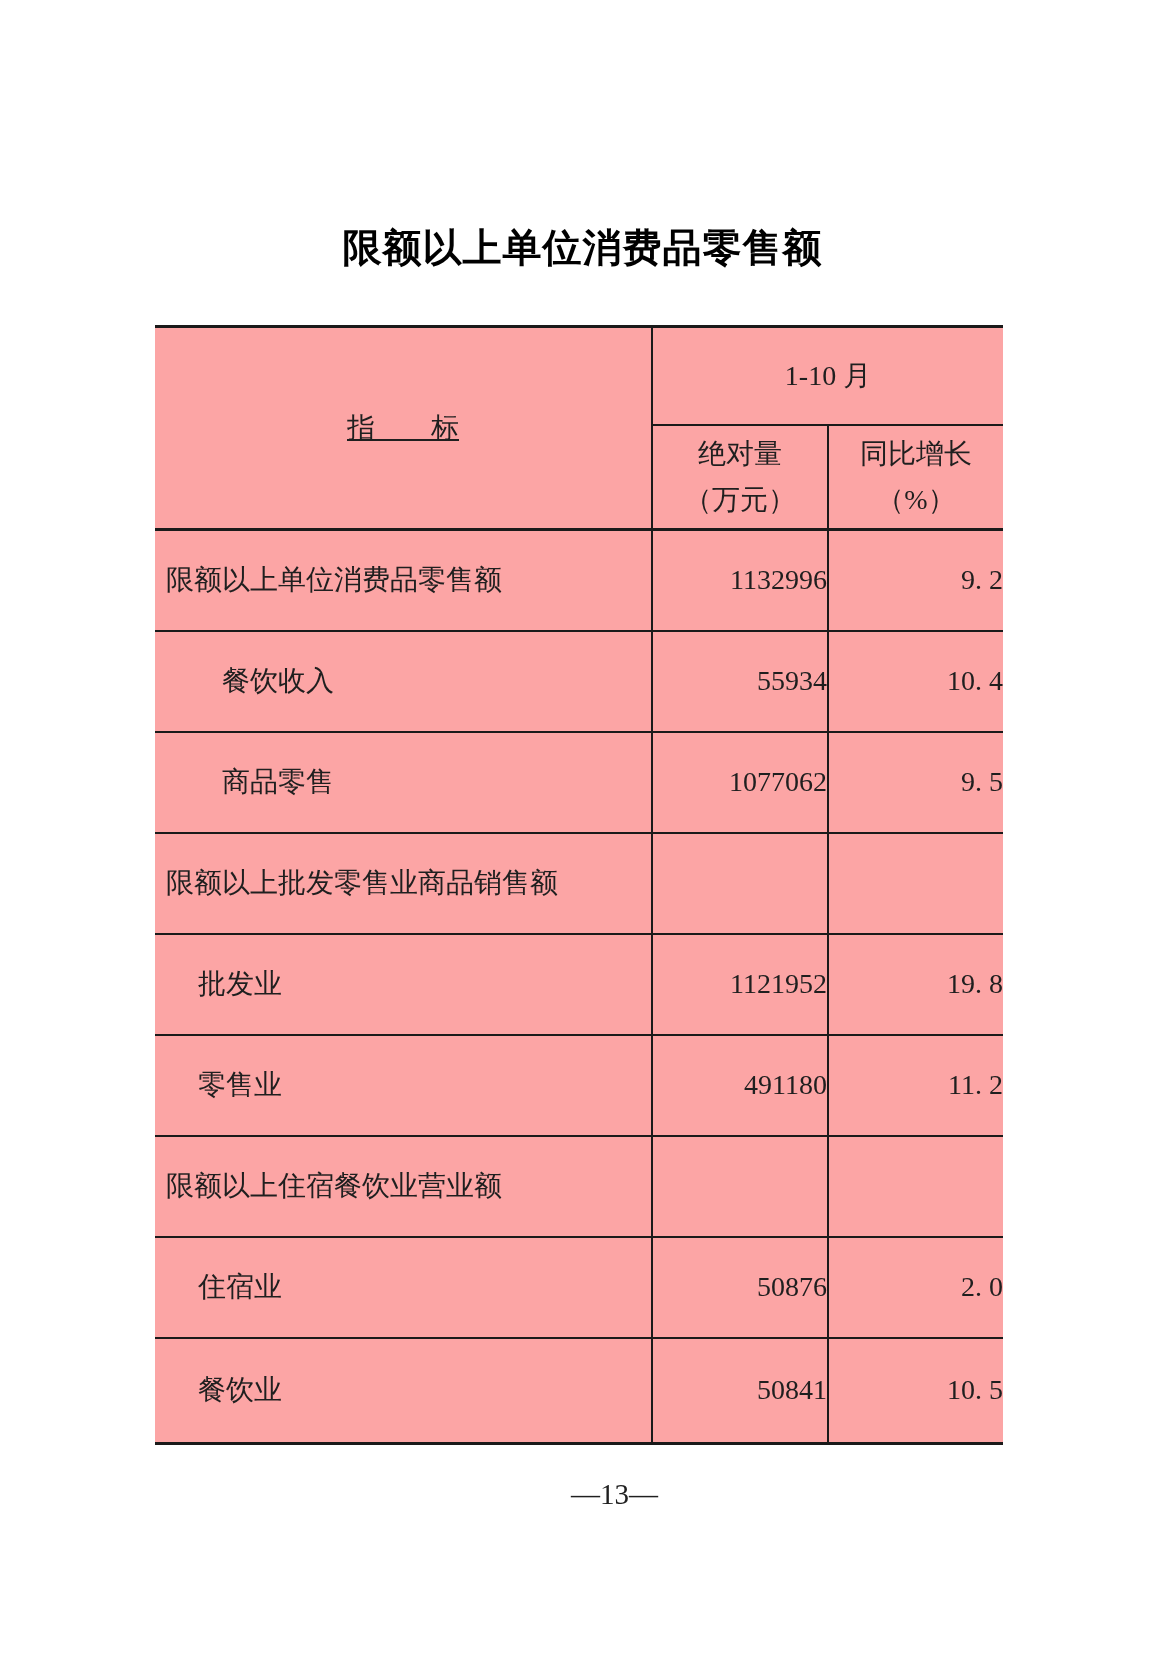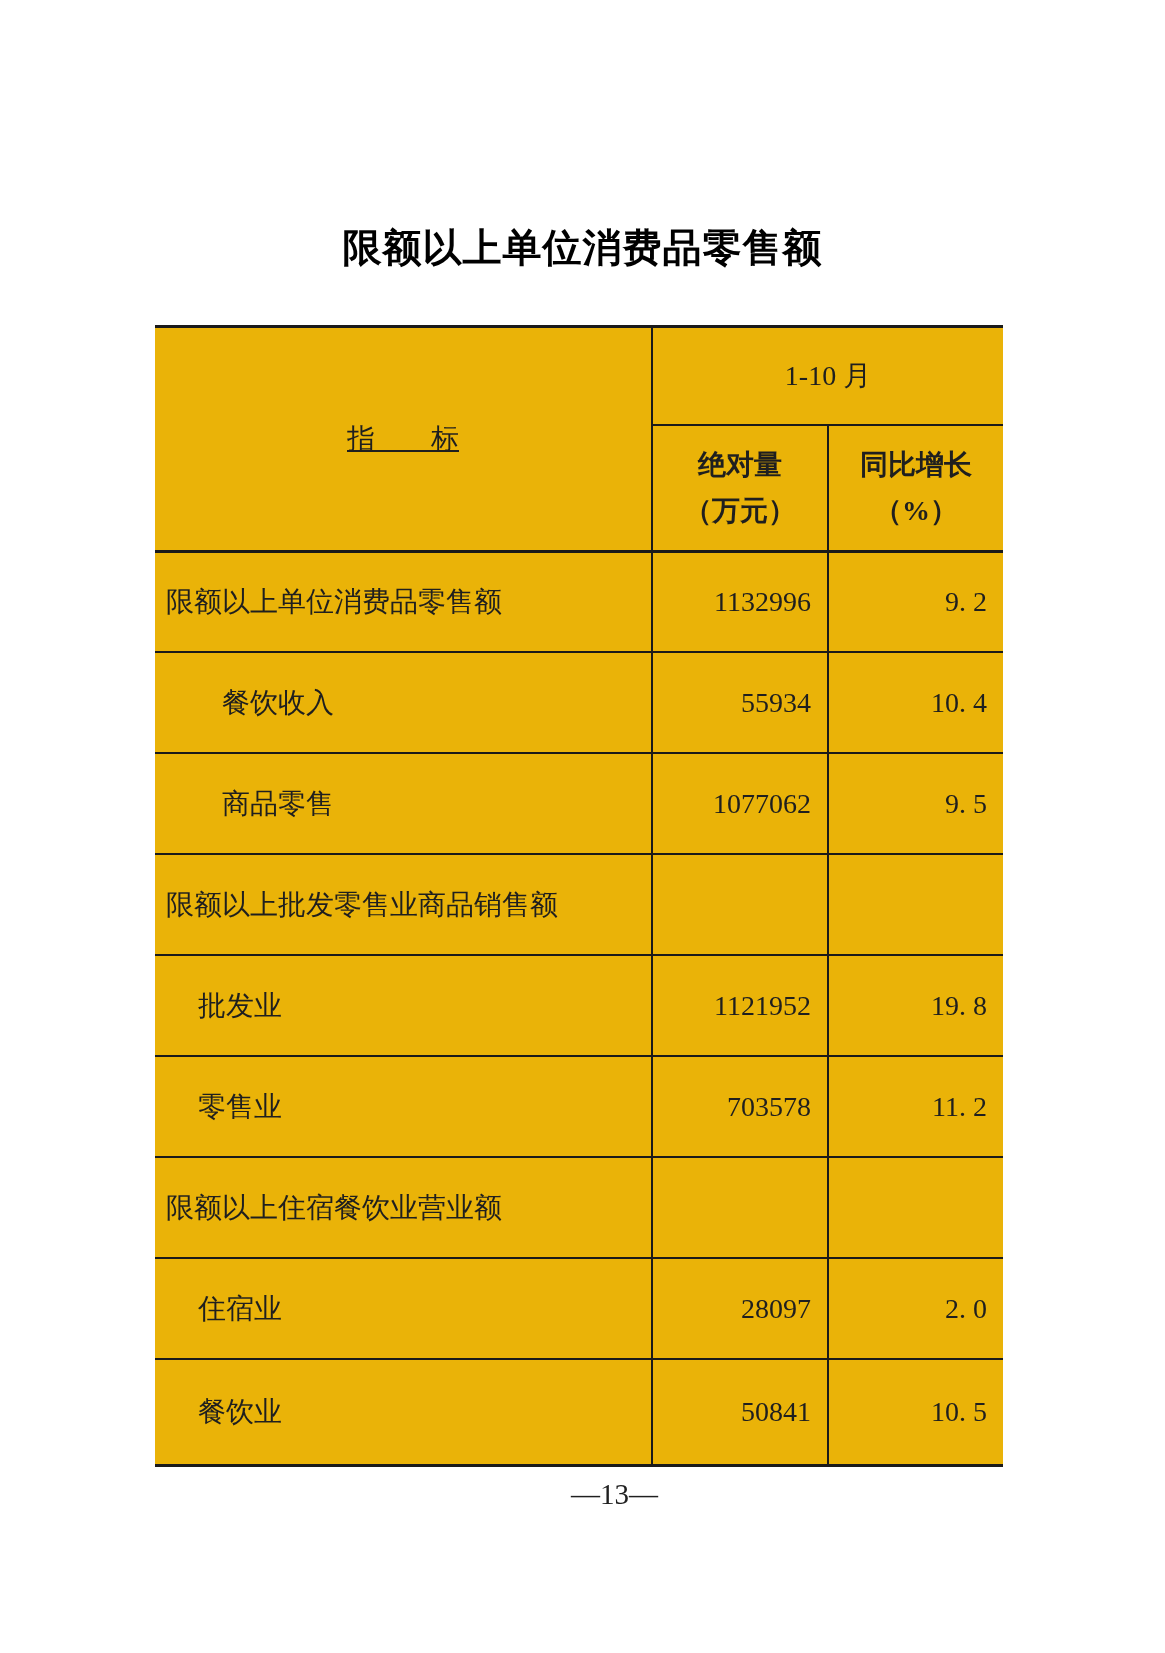--- a/index.html
+++ b/index.html
@@ -37,23 +37,23 @@
     width: 848px;
   }
   table.tbl {
     border-collapse: collapse;
     table-layout: fixed;
     width: 848px;
     font-size: 28px;
     color: #1f1f1f;
   }
   table.tbl td {
-    padding: 16px;
+    padding: 0;
     box-sizing: border-box;
-    background: #eab308;
+    background: #fca5a5;
   }
   
   .tbl tr.hrow1 td { border-top: 3px solid #1a1a1a; }
   td.indicator-head { border-bottom: 3px solid #1a1a1a; text-decoration: underline; }
   td.period-head { border-bottom: 2px solid #1a1a1a; }
   tr.hrow2 td { border-bottom: 3px solid #1a1a1a; }
   td.vline1 { border-left: 2px solid #1a1a1a; }
   td.vline2 { border-left: 2px solid #1a1a1a; margin-left: 22px; }
   tr.brow td { border-bottom: 2px solid #1a1a1a; }
   tr.brow.last td { border-bottom: 3px solid #1a1a1a; }
@@ -66,21 +66,20 @@
   td.period-head {
     height: 98px;
     text-align: center;
     vertical-align: middle;
   }
   tr.hrow2 td {
     height: 105px;
     text-align: center;
     vertical-align: middle;
     line-height: 46px;
-    font-weight: bold;
   }
   tr.hrow2 td span { display: block; }
   
   tr.brow td { height: 101px; vertical-align: middle; }
   tr.brow.last td { height: 106px; }
   td.ind { text-align: left; }
   td.ind.indent-0 { padding-left: 11px; }
   td.ind.indent-1 { padding-left: 43px; }
   td.ind.indent-2 { padding-left: 67px; }
   td.num { text-align: right; padding-right: 20px; }
@@ -146,31 +145,31 @@
           <td class="num vline1"></td>
           <td class="pct vline2"></td>
         </tr>
         <tr class="brow">
           <td class="ind indent-1">批发业</td>
           <td class="num vline1">1121952</td>
           <td class="pct vline2">19. 8</td>
         </tr>
         <tr class="brow">
           <td class="ind indent-1">零售业</td>
-          <td class="num vline1">703578</td>
+          <td class="num vline1">491180</td>
           <td class="pct vline2">11. 2</td>
         </tr>
         <tr class="brow">
           <td class="ind indent-0">限额以上住宿餐饮业营业额</td>
           <td class="num vline1"></td>
           <td class="pct vline2"></td>
         </tr>
         <tr class="brow">
           <td class="ind indent-1">住宿业</td>
-          <td class="num vline1">28097</td>
+          <td class="num vline1">50876</td>
           <td class="pct vline2">2. 0</td>
         </tr>
         <tr class="brow last">
           <td class="ind indent-1">餐饮业</td>
           <td class="num vline1">50841</td>
           <td class="pct vline2">10. 5</td>
         </tr>
       </tbody>
     </table>
   </div>

